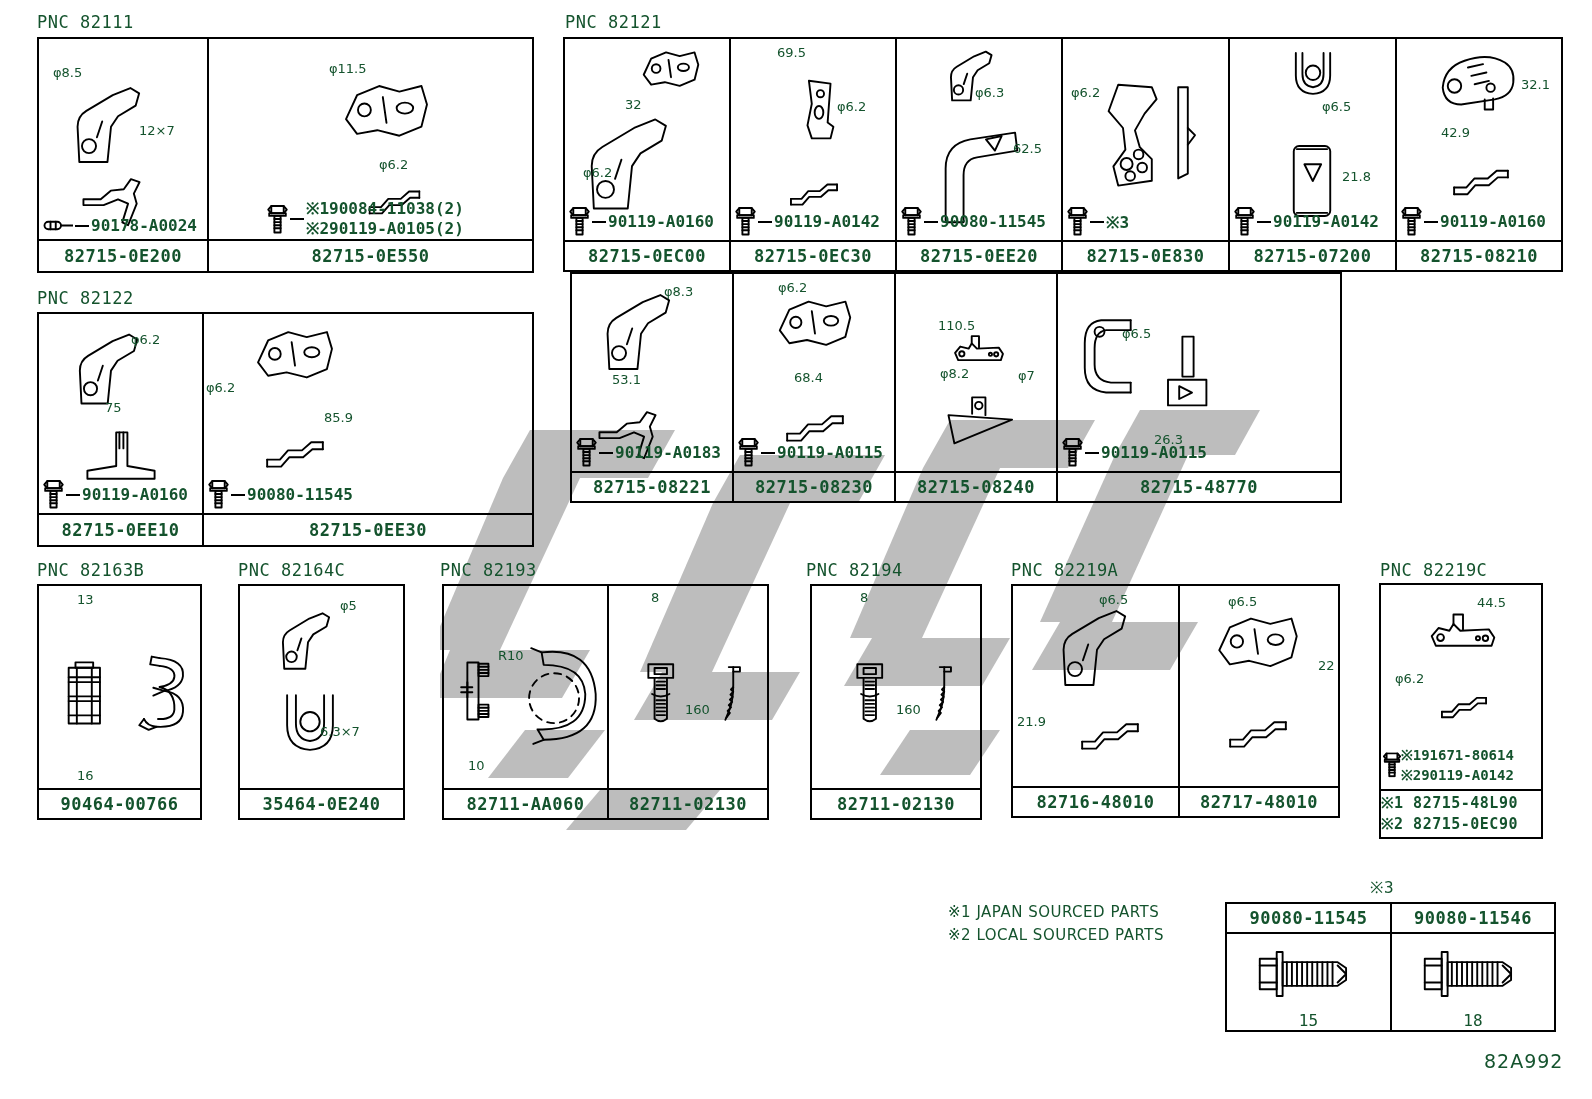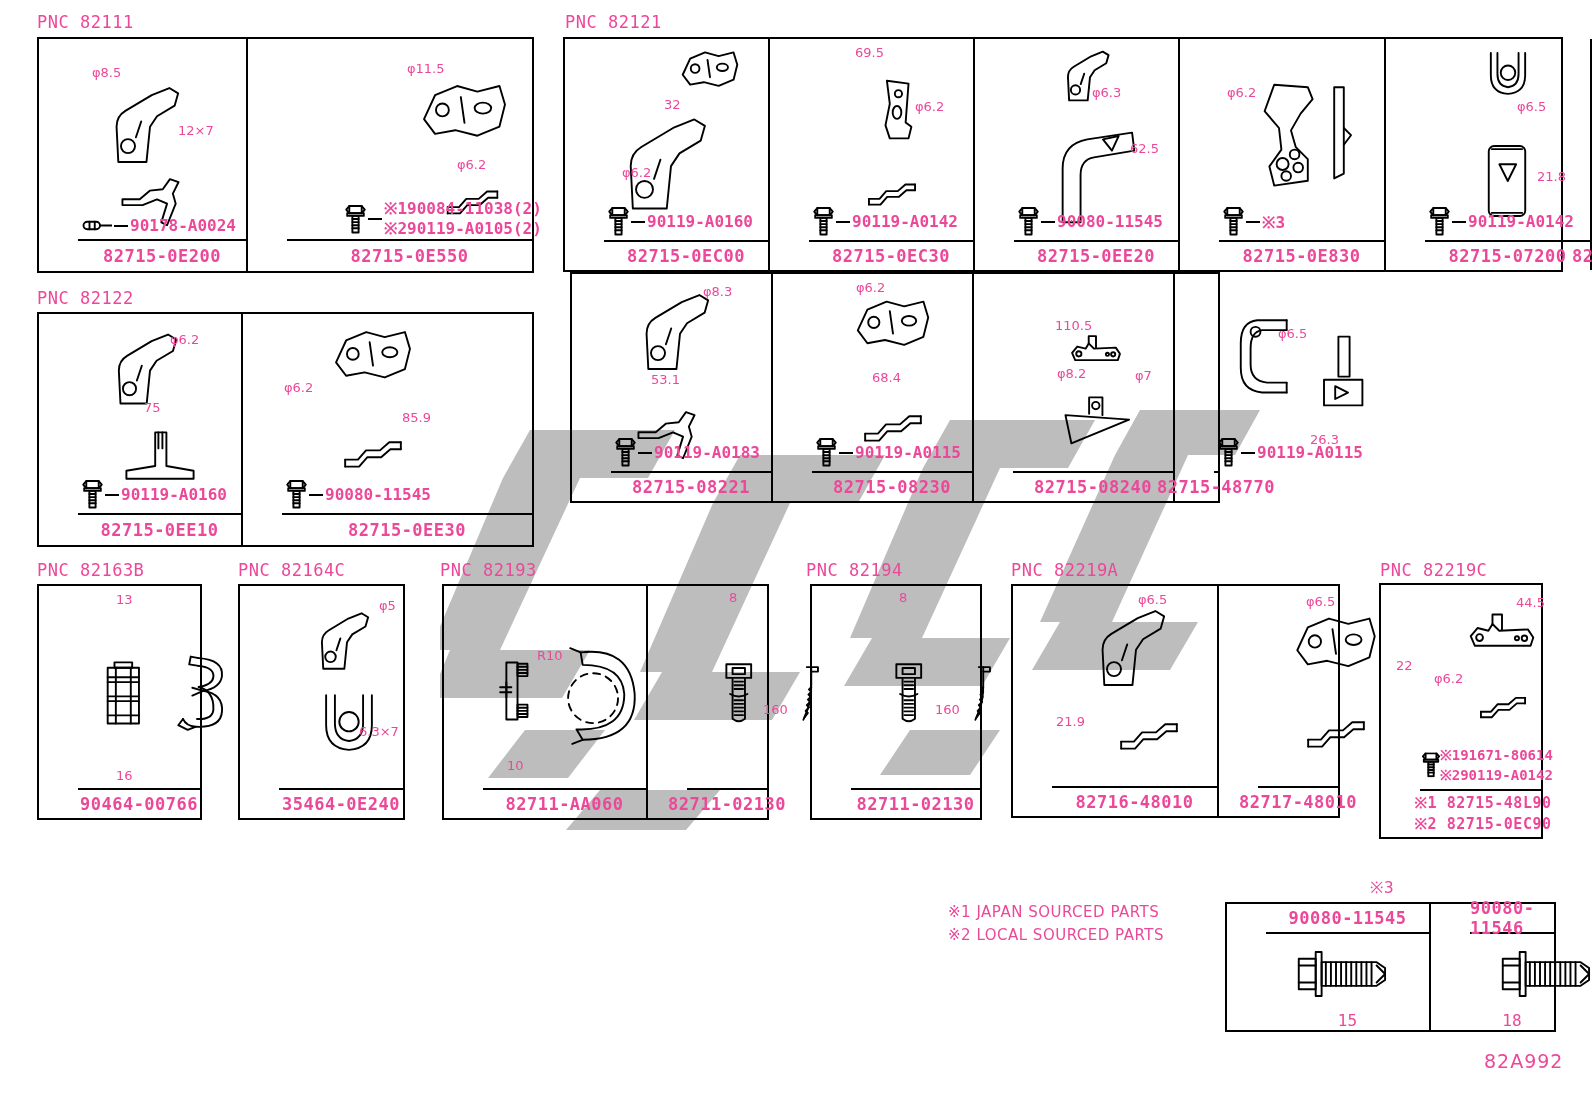--- a/index.html
+++ b/index.html
@@ -1,27 +1,27 @@
 <!DOCTYPE html>
 <html><head>
 <meta charset="utf-8">
 <style>
   html,body{margin:0;padding:0;background:#fff;}
   .page{position:relative;width:1592px;height:1099px;background:#fff;overflow:hidden;
-        font-family:"DejaVu Sans",sans-serif;color:#ec4899;}
+        font-family:"DejaVu Sans",sans-serif;color:#14532d;}
   .lbl{position:absolute;font:17px "DejaVu Sans Mono",monospace;letter-spacing:.5px;white-space:nowrap;z-index:2;}
   .tbl{position:absolute;display:flex;border:2.5px solid #000;box-sizing:border-box;z-index:1;background:transparent;}
-  .cell{position:relative;height:100%;border-right:2.5px solid #000;box-sizing:border-box;flex:none;margin-left:39px;}
+  .cell{position:relative;height:100%;border-right:2.5px solid #000;box-sizing:border-box;flex:none;}
   .cell:last-child{border-right:0;flex:1;}
   .band{position:absolute;left:0;right:0;bottom:0;height:28px;border-top:2.5px solid #000;
         display:flex;align-items:center;justify-content:center;
         font:bold 17px "DejaVu Sans Mono",monospace;letter-spacing:.5px;white-space:nowrap;}
   .band.h30{height:30px;}
-  .band.two{height:46px;flex-direction:column;align-items:center;justify-content:center;
-        padding-left:5px;font:bold 15px "DejaVu Sans Mono",monospace;line-height:21px;}
+  .band.two{height:46px;flex-direction:column;align-items:flex-start;justify-content:center;
+        font:bold 15px "DejaVu Sans Mono",monospace;line-height:21px;}
   .dim{position:absolute;font:13px "DejaVu Sans",sans-serif;white-space:nowrap;z-index:3;}
   .fast{position:absolute;display:flex;align-items:center;z-index:3;
         font:bold 16px "DejaVu Sans Mono",monospace;white-space:nowrap;}
   .fast.small{font:bold 14px "DejaVu Sans Mono",monospace;}
   .fast .lead{width:14px;border-top:2px solid #000;margin:0 2px;}
   .fast .flines div{line-height:20px;}
   .bolt-ic{width:21px;height:29px;flex:none;}
   .clip-ic{width:30px;height:13px;flex:none;}
   .g{position:absolute;overflow:visible;z-index:2;}
   .g *, .defs *{stroke:#000;fill:none;stroke-width:1.9;vector-effect:non-scaling-stroke;stroke-linejoin:round;stroke-linecap:round;}
@@ -345,21 +345,21 @@
         <svg class="bolt-ic" viewBox="0 0 40 56">
             <use href="#sBolt"></use>
           </svg>
         <span class="lead"></span>
         <span>90119-A0160</span>
       </div>
       <div class="band">82715-08210</div>
     </div>
   </div>
 
-  <div class="tbl" style="left:570px;top:272px;width:650px;height:231px">
+  <div class="tbl" style="left:570px;top:272px;width:772px;height:231px">
     <div class="cell" style="width:162px">
       <svg class="g" style="left:18px;top:14px;width:102px;height:88px" viewBox="0 0 100 100">
           <use href="#s1"></use>
         </svg>
       <svg class="g" style="left:6px;top:118px;width:112px;height:72px" viewBox="0 0 100 100">
           <use href="#s16"></use>
         </svg>
       <span class="dim" style="left:92px;top:10px">φ8.3</span>
       <span class="dim" style="left:40px;top:98px">53.1</span>
       <div class="fast" style="left:4px;bottom:34px">

